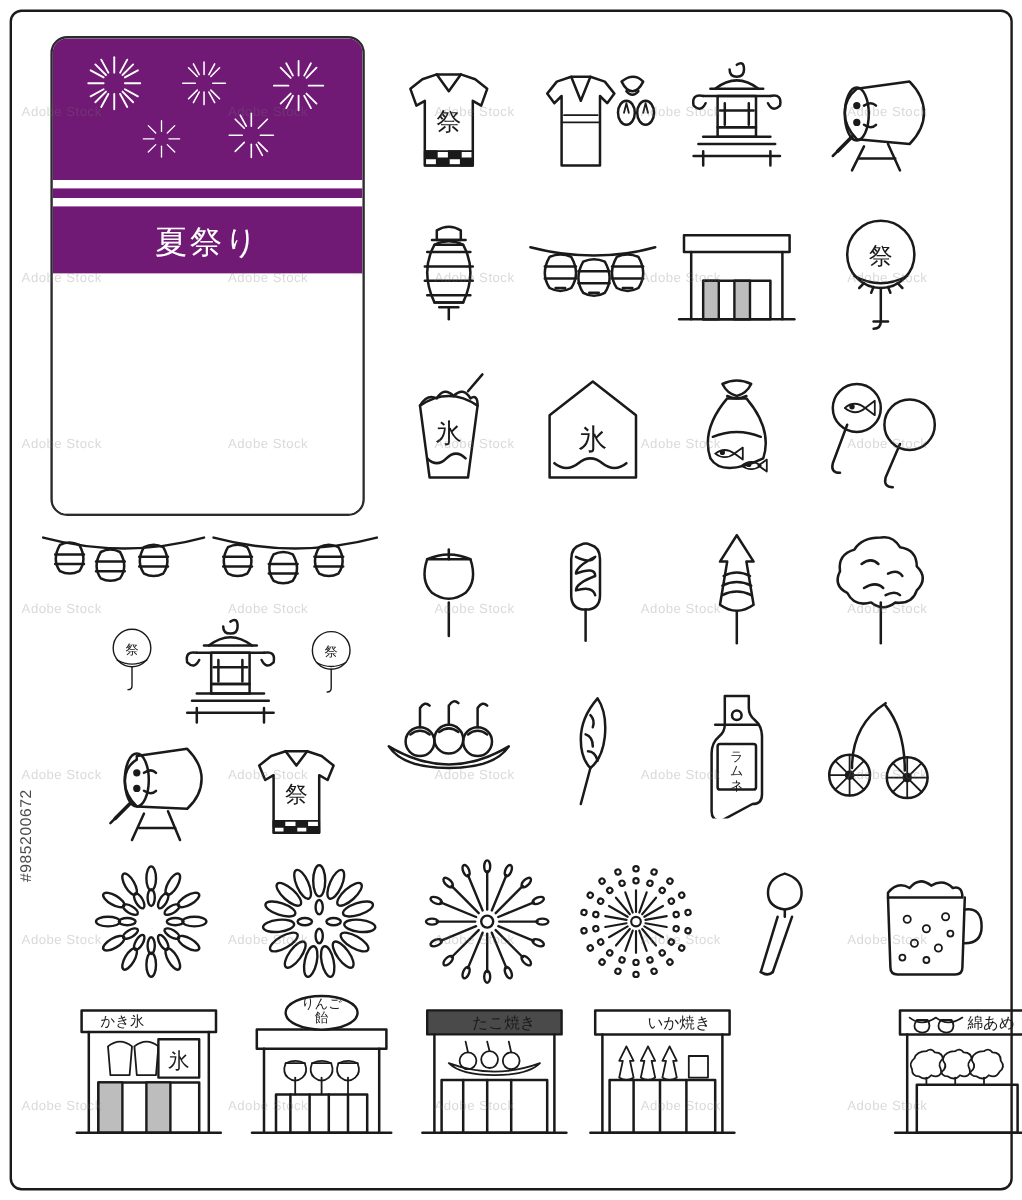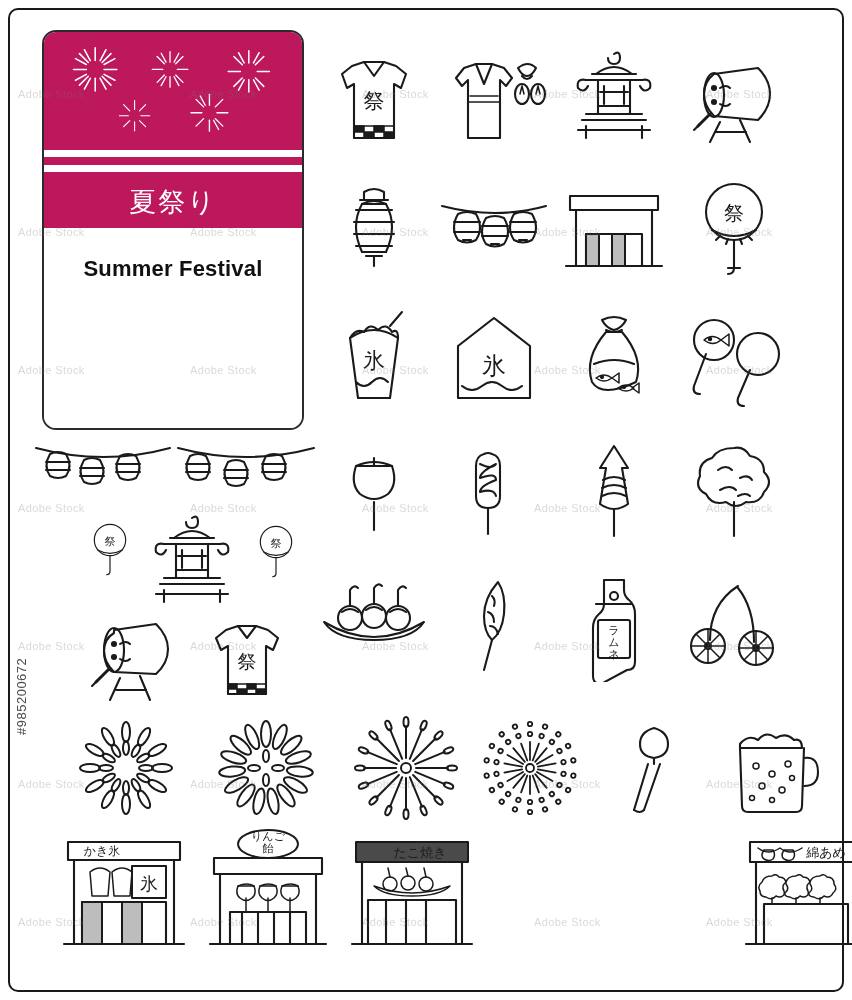--- a/index.html
+++ b/index.html
@@ -61,21 +61,21 @@
     left: 12px; top: 8px;
     width: 262px; height: 400px;
     border: 2px solid #2b2b2b;
     border-radius: 14px;
     overflow: hidden;
     background: #fff;
   }
   .card-top {
     position: relative;
     height: 196px;
-    background: #be185d;
+    background: #701a75;
   }
   .card-band {
     position: absolute;
     left: 0; right: 0;
     height: 7px;
     background: #ffffff;
   }
   .band1 { top: 118px; }
   .band2 { top: 133px; }
   .card-jp {
@@ -214,21 +214,20 @@
                   <line x1="11" y1="20" x2="5" y2="9"></line>
               </g>
             </g>
           </svg>
         </div>
         <div class="card-band band1"></div>
         <div class="card-band band2"></div>
         <div class="card-jp">夏祭り</div>
       </div>
       <div class="card-bottom">
-        <div class="card-en">Summer Festival</div>
       </div>
     </div>
 
     <div class="cell" style="left:286px; top:16px;">
       <svg viewBox="0 0 116 116">
         <path class="stroke" d="M36 28 L26 36 L31 50 L38 46 L38 100 L78 100 L78 46 L85 50 L90 36 L80 28 L68 24 L48 24 Z"></path>
         <path class="stroke" d="M48 24 L58 38 L68 24"></path>
         <text class="jp" x="58" y="70" font-size="21" text-anchor="middle">祭</text>
         <g class="stroke thin">
           <rect x="38" y="88" width="40" height="12"></rect>
@@ -806,20 +805,38 @@
             <path d="M78 58 q-3 8 2 12 q6 5 12 0 q5 -4 2 -12 Z"></path>
             <path d="M78 58 q9 -4 16 0"></path>
             <path d="M86 70 L86 84"></path>
           </g>
         </g>
         <text class="jp" x="64" y="12" font-size="11" text-anchor="middle">りんご</text>
         <text class="jp" x="64" y="24" font-size="11" text-anchor="middle">飴</text>
       </svg>
     </div>
 
+    <div class="cell" style="left:458px; top:806px; width:128px; height:126px;">
+      <svg viewBox="0 0 128 126">
+        <g class="stroke">
+          <rect x="8" y="14" width="112" height="20"></rect>
+          <path d="M14 34 L14 116 M114 34 L114 116"></path>
+          <rect x="20" y="72" width="88" height="44"></rect>
+          <path d="M40 72 L40 116 M62 72 L62 116 M84 72 L84 116"></path>
+          <path d="M4 116 L124 116"></path>
+          <g class="thin">
+            <path d="M34 44 L28 56 L31 56 L28 70 q6 4 12 0 L37 56 L40 56 Z"></path>
+            <path d="M52 44 L46 56 L49 56 L46 70 q6 4 12 0 L55 56 L58 56 Z"></path>
+            <path d="M70 44 L64 56 L67 56 L64 70 q6 4 12 0 L73 56 L76 56 Z"></path>
+            <rect x="86" y="52" width="16" height="18"></rect>
+          </g>
+        </g>
+        <text class="jp" x="78" y="29" font-size="13" text-anchor="middle">いか焼き</text>
+      </svg>
+    </div>
 
 
     <div class="cell" style="left:712px; top:806px; width:128px; height:126px;">
       <svg viewBox="0 0 128 126">
         <g class="stroke">
           <rect x="8" y="14" width="112" height="20"></rect>
           <path d="M14 34 L14 116 M114 34 L114 116"></path>
           <rect x="22" y="76" width="84" height="40"></rect>
           <path d="M4 116 L124 116"></path>
           <g class="thin">

